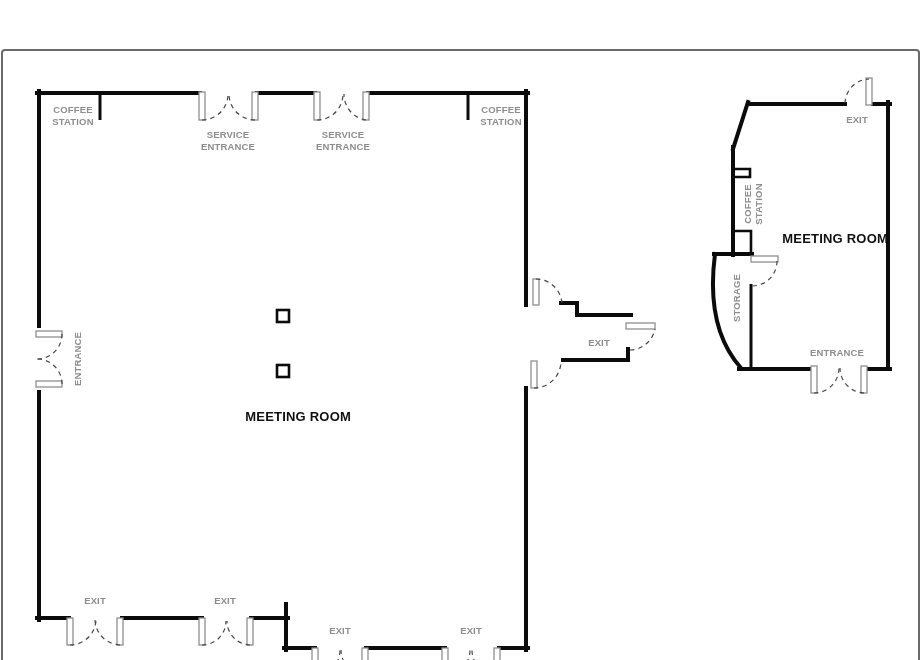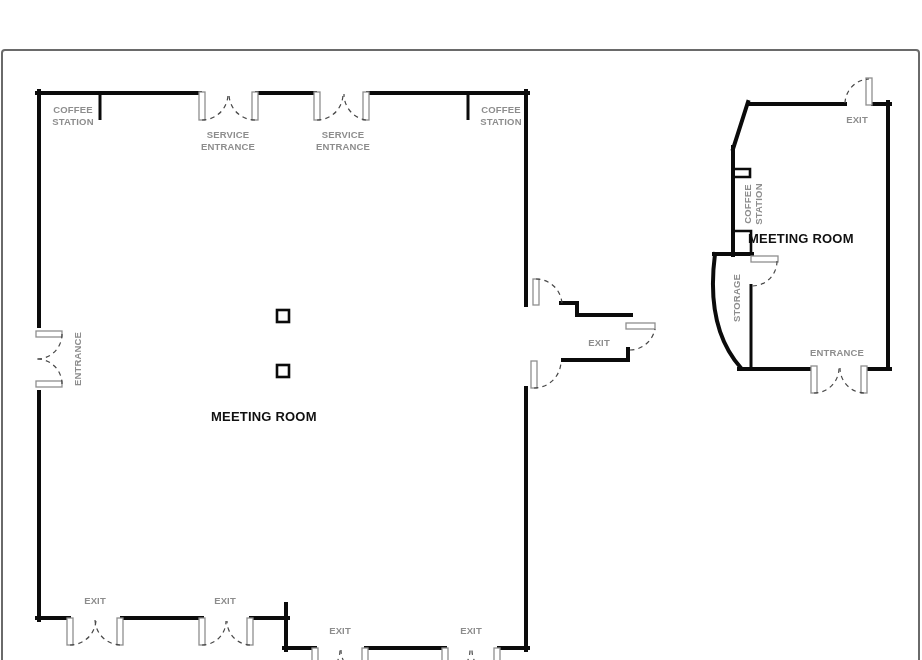--- a/index.html
+++ b/index.html
@@ -13,21 +13,21 @@
   .wall-notch{stroke:#0b0b0b;stroke-width:2.6;fill:none;stroke-linecap:butt;}
   .leaf{fill:#ffffff;stroke:#8f8f8f;stroke-width:1.3;}
   .arc{fill:none;stroke:#474747;stroke-width:1.2;stroke-dasharray:4.5 4;}
   .column{fill:#ffffff;stroke:#0b0b0b;stroke-width:2.6;}
   .lbl{position:absolute;color:#8d8d8d;font-size:9.5px;font-weight:bold;
        letter-spacing:.15px;line-height:1.25;text-align:center;white-space:pre-line;}
   .lbl-v{position:absolute;color:#8d8d8d;font-size:9.5px;font-weight:bold;
        letter-spacing:.15px;line-height:1.2;text-align:center;white-space:pre-line;
        transform:translate(-50%,-50%) rotate(-90deg);}
   .title{position:absolute;color:#101010;font-size:13px;font-weight:bold;
-       letter-spacing:.2px;text-align:left;white-space:nowrap;}
+       letter-spacing:.2px;text-align:right;white-space:nowrap;}
 </style>
 </head>
 <body>
 
 <div id="stage">
 
   <svg width="922" height="660" viewBox="0 0 922 660">
 
     <g>
 

